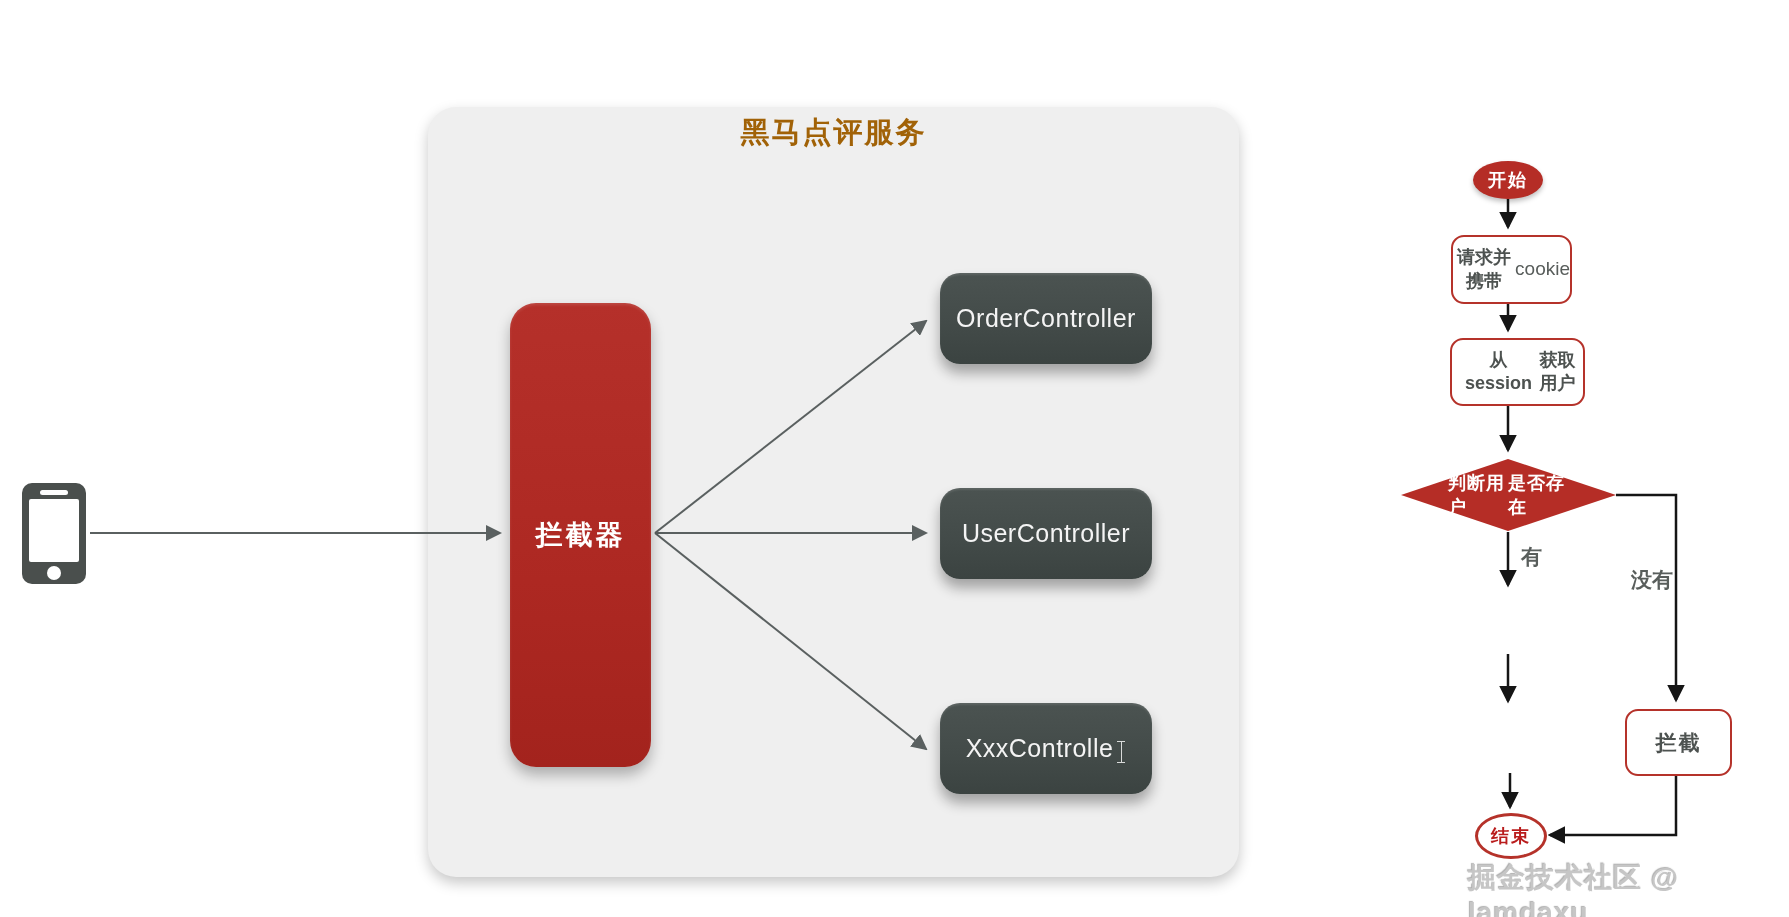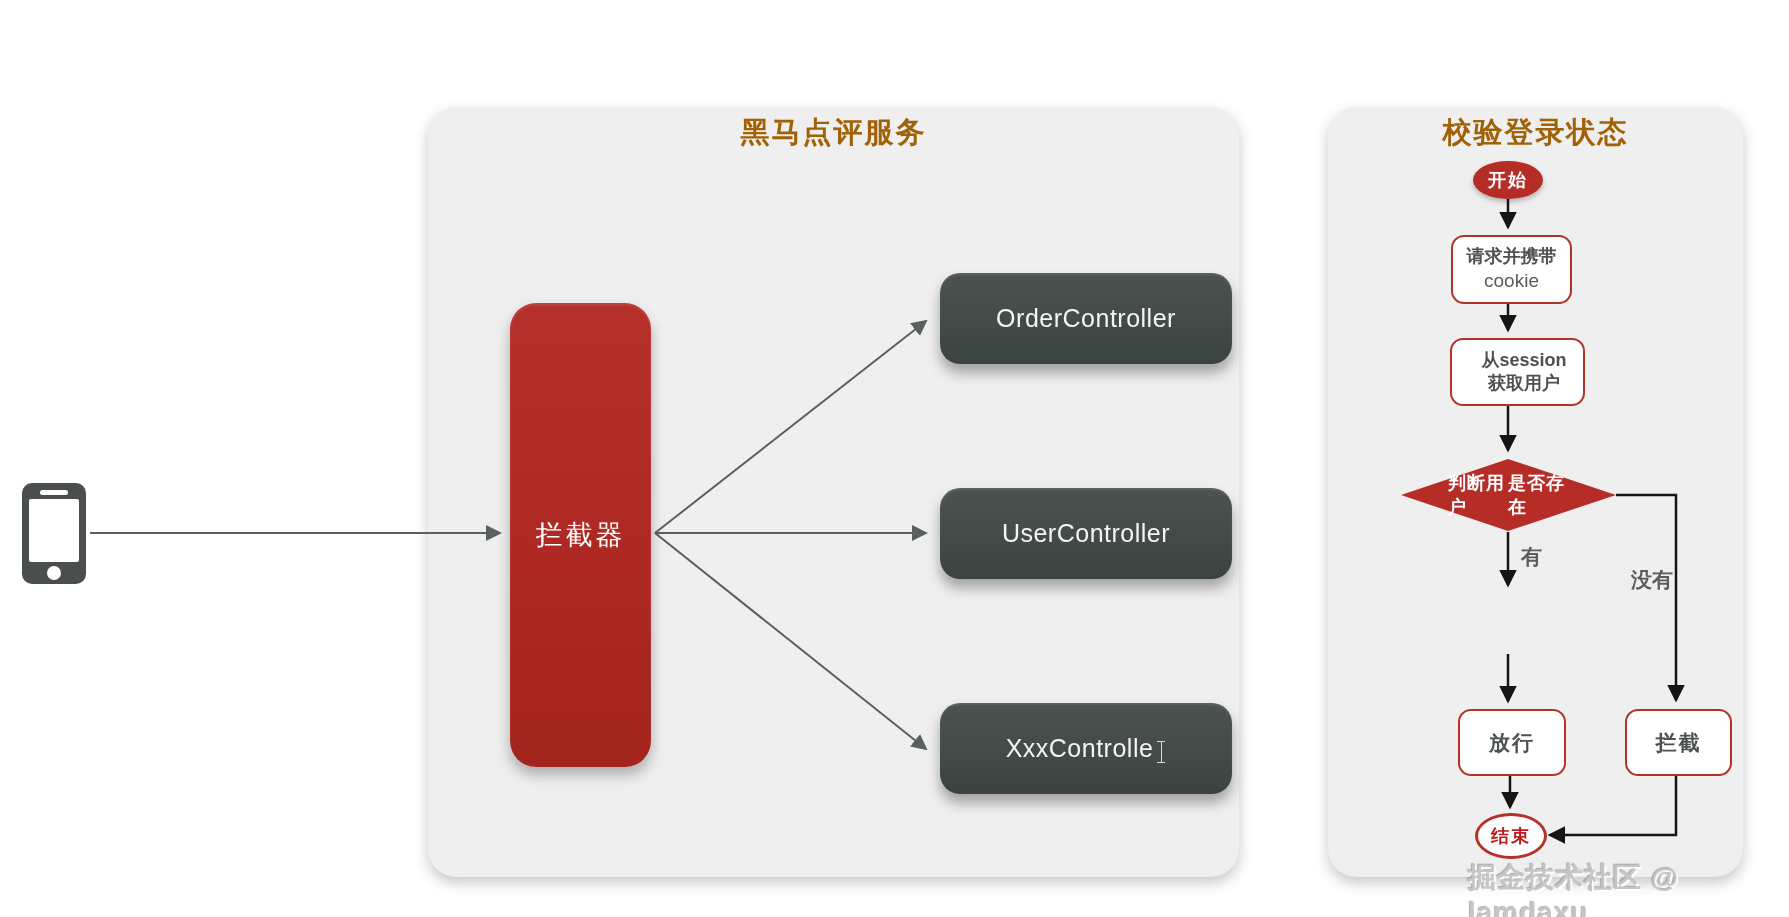--- a/index.html
+++ b/index.html
@@ -30,39 +30,39 @@
          background:#ffffff;border-radius:50%;}
 
   
   .overlay{position:absolute;left:0;top:0;width:1789px;height:917px;pointer-events:none;z-index:5;}
 
   
   .interceptor{position:absolute;left:510px;top:303px;width:141px;height:464px;z-index:10;
          background:linear-gradient(180deg,#b5302a 0%,#ad2822 60%,#a3231d 100%);
          border-radius:26px;display:flex;align-items:center;justify-content:center;
          box-shadow:0 8px 14px rgba(0,0,0,.28), inset 0 2px 3px rgba(255,255,255,.12);}
-  .interceptor span{color:#ffffff;font-size:27px;font-weight:400;letter-spacing:3px;}
+  .interceptor span{color:#ffffff;font-size:27px;font-weight:700;letter-spacing:3px;}
 
   
-  .controller{position:absolute;left:940px;width:292px;height:91px;z-index:10;
+  .controller{position:absolute;left:940px;width:212px;height:91px;z-index:10;
          background:linear-gradient(180deg,#4b5351 0%,#434b49 55%,#3b4341 100%);
          border-radius:20px;display:flex;align-items:center;justify-content:center;
          box-shadow:0 9px 13px rgba(0,0,0,.32), inset 0 2px 2px rgba(255,255,255,.10);}
   .controller span.lbl{color:#f4f4f4;font-size:25px;font-weight:400;letter-spacing:.5px;}
   .ctl-order{top:273px;} .ctl-user{top:488px;} .ctl-xxx{top:703px;}
 
   
   .ibeam{position:relative;display:inline-block;width:10px;height:22px;margin-left:3px;top:3px;}
   .ibeam::before{content:"";position:absolute;left:4.5px;top:1px;bottom:1px;width:1.6px;background:#d9dbda;}
   .ibeam::after{content:"";position:absolute;left:1px;right:1px;top:0;bottom:0;
          border-top:1.6px solid #d9dbda;border-bottom:1.6px solid #d9dbda;}
 
   
   .fnode{position:absolute;z-index:10;background:#ffffff;border:2.5px solid #b5322a;
-         border-radius:13px;display:flex;flex-direction:column;align-items:center;justify-content:center;
+         border-radius:13px;display:flex;flex-direction:row;align-items:center;justify-content:center;
          color:#4d5250;text-align:center;line-height:1.3;}
   .fnode .l1{font-size:18px;font-weight:700;}
   .fnode .l2{font-size:19px;font-weight:400;color:#585d5b;}
   .fn-request{left:1451px;top:235px;width:117px;height:65px;}
   .fn-session{left:1450px;top:338px;width:118px;height:64px;padding-left:13px;}
   .fn-save{left:1432px;top:593px;width:156px;height:60px;}
   .fn-pass{left:1458px;top:709px;width:104px;height:63px;}
   .fn-intercept{left:1625px;top:709px;width:103px;height:63px;}
   .fn-pass .l1,.fn-intercept .l1{font-size:21px;letter-spacing:2px;}
 
@@ -89,23 +89,20 @@
          text-shadow:2px 2px 1px rgba(255,255,255,.95), -1px -1px 1px rgba(110,110,110,.55);}
 </style>
 </head>
 <body>
 
 <div class="stage">
 
 
   <section class="panel panel-main">
     <div class="panel-title">黑马点评服务</div>
-  </section>
-  <section class="panel panel-flow">
-    <div class="panel-title">校验登录状态</div>
   </section>
 
   <div class="phone">
     <span class="phone-speaker"></span>
     <span class="phone-screen"></span>
     <span class="phone-home"></span>
   </div>
 
   <svg class="overlay" viewBox="0 0 1789 917">
     <defs>
@@ -165,23 +162,20 @@
     <span class="l1">从session</span>
     <span class="l1">获取用户</span>
   </div>
 
   <div class="dec-text">
     <span>判断用户</span>
     <span>是否存在</span>
   </div>
 
 
-  <div class="fnode fn-pass">
-    <span class="l1">放行</span>
-  </div>
 
   <div class="fnode fn-intercept">
     <span class="l1">拦截</span>
   </div>
 
   <div class="fn-end">
     <span>结束</span>
   </div>
 
   <div class="edge-label lbl-yes">有</div>

